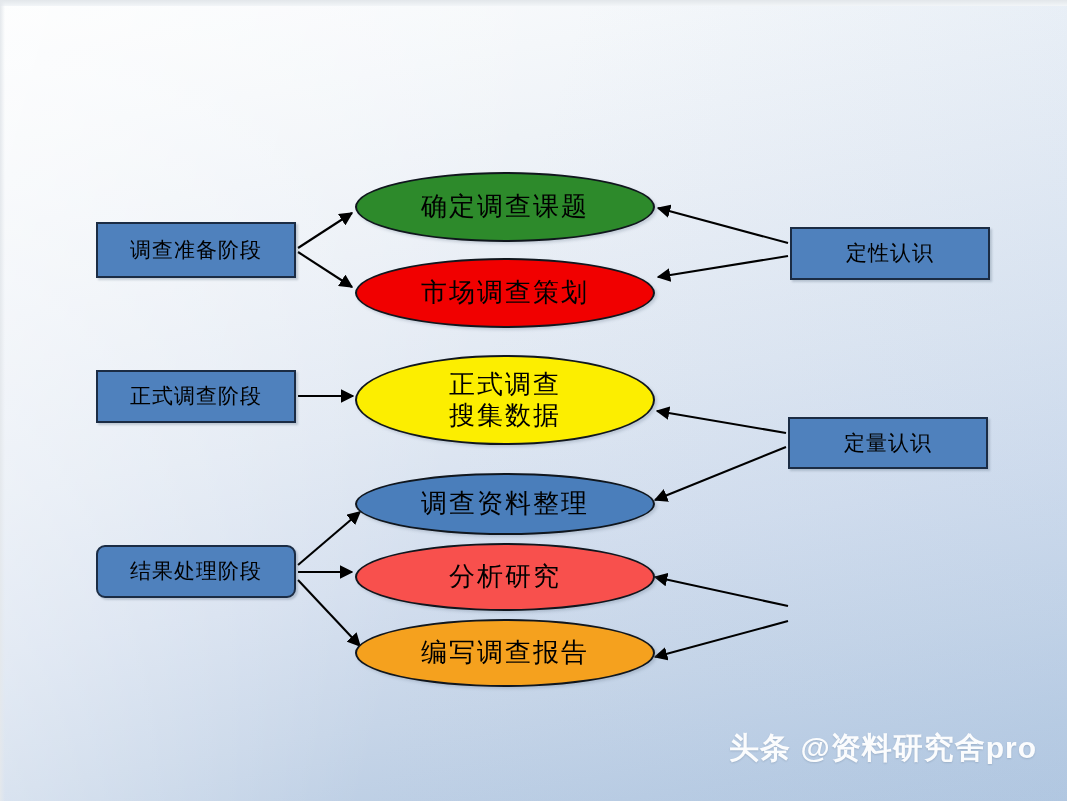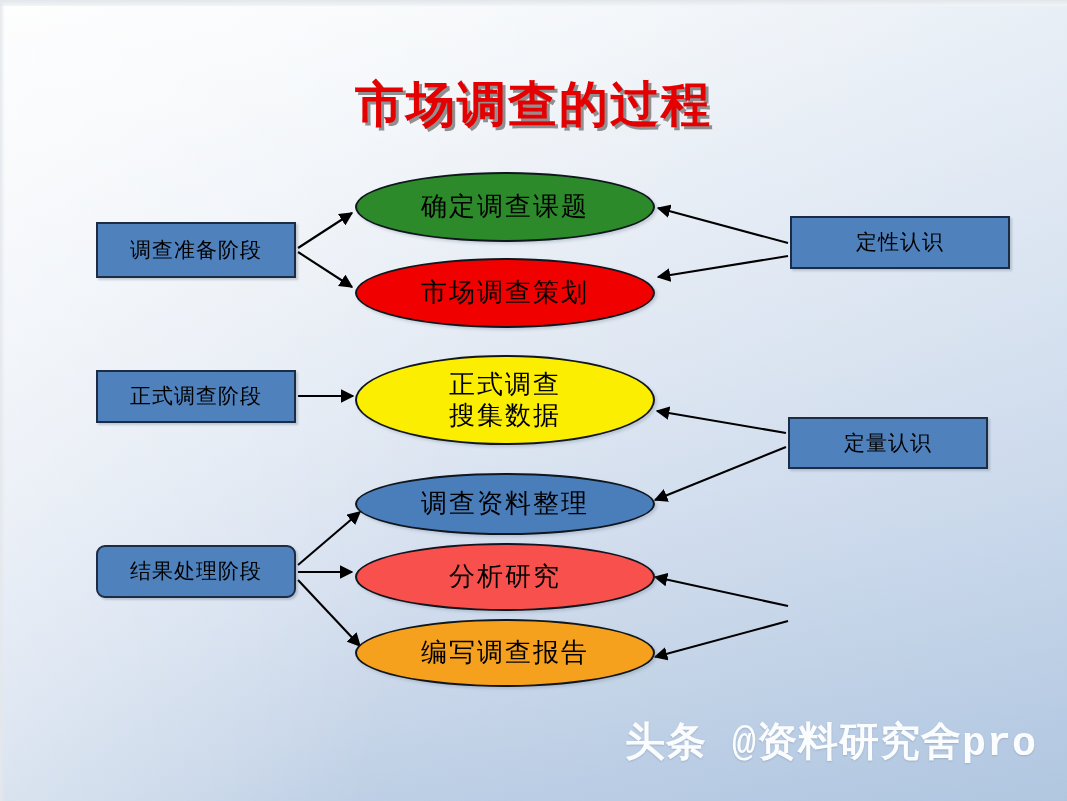--- a/index.html
+++ b/index.html
@@ -93,40 +93,39 @@
     width: 1067px; height: 801px;
     z-index: 2;
     pointer-events: none;
   }
 
   
   .watermark {
     position: absolute;
     right: 30px;
     bottom: 32px;
-    font-size: 40px;
+    font-size: 30px;
     font-weight: bold;
     color: #ffffff;
-    font-family: Liberation Mono, monospace;
+    font-family: Liberation Sans, sans-serif;
     letter-spacing: 1px;
     opacity: 0.95;
     text-shadow: 0 1px 2px rgba(120,140,165,0.45);
     z-index: 6;
     white-space: nowrap;
   }
 </style>
 </head>
 <body>
 
 <div id="slide">
 
   <div class="edge-top"></div>
   <div class="edge-left"></div>
 
-  <div class="title">市场调查的过程</div>
 
   <svg id="wires" viewBox="0 0 1067 801" xmlns="http://www.w3.org/2000/svg">
     <defs>
       <marker id="ah" viewBox="0 0 10 10" refX="9" refY="5" markerWidth="6.5" markerHeight="6.5" orient="auto-start-reverse">
         <path d="M 0 0 L 10 5 L 0 10 z" fill="#000000"></path>
       </marker>
     </defs>
 
     <line x1="298" y1="248" x2="352" y2="213" stroke="#000" stroke-width="2.1" marker-end="url(#ah)"></line>
     <line x1="298" y1="252" x2="352" y2="287" stroke="#000" stroke-width="2.1" marker-end="url(#ah)"></line>
@@ -177,21 +176,21 @@
   </div>
 
   <div class="node ellnode" style="left:355px; top:619px; width:300px; height:68px; background:#f5a11e;">
     <span>编写调查报告</span>
   </div>
 
   <div class="node ellnode" style="left:355px; top:543px; width:300px; height:68px; background:#f8504d;">
     <span>分析研究</span>
   </div>
 
-  <div class="node boxnode" style="left:790px; top:216px; width:220px; height:53px;">
+  <div class="node boxnode" style="left:790px; top:227px; width:200px; height:53px;">
     <span>定性认识</span>
   </div>
   <div class="node boxnode" style="left:788px; top:417px; width:200px; height:52px;">
     <span>定量认识</span>
   </div>
 
   <div class="watermark">头条 @资料研究舍pro</div>
 
 </div>
 

